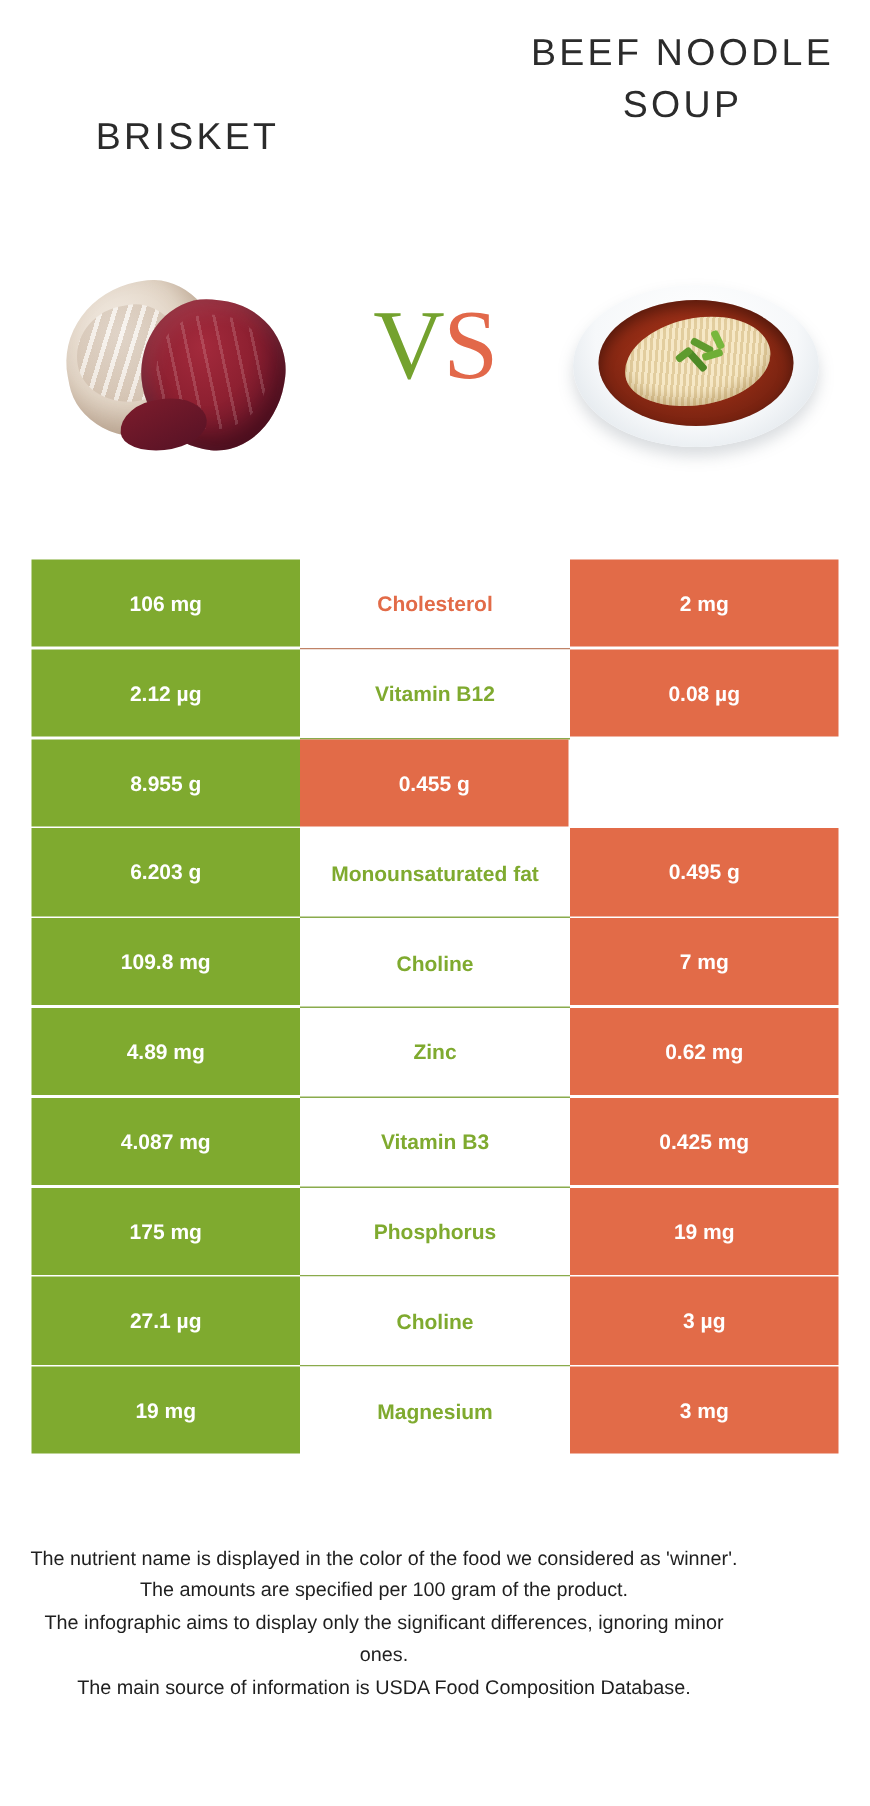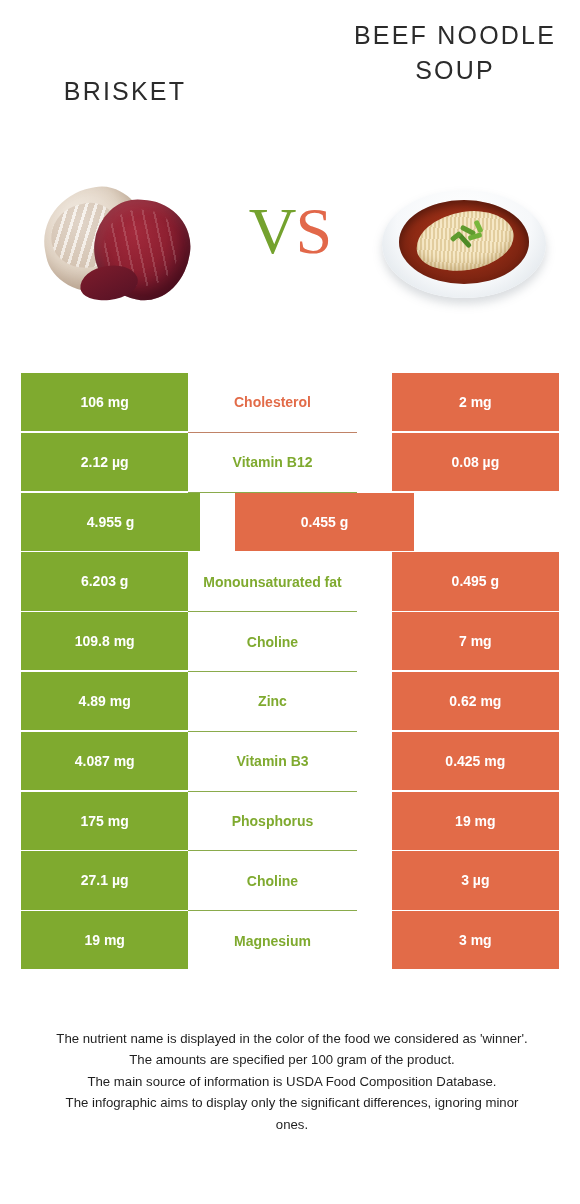--- a/index.html
+++ b/index.html
@@ -208,21 +208,20 @@
     width: 179px;
     color: #ffffff;
     background: #7faa2f;
     margin-bottom: 1.6px;
   }
   .cell-right {
     width: 179px;
     color: #ffffff;
     background: #e26b48;
     margin-bottom: 1.6px;
-    margin-left: 35px;
   }
   .cell-mid {
     width: 180px;
     background: #ffffff;
     font-size: 14px;
     font-weight: 600;
     border-bottom: 1px solid transparent;
     text-align: center;
   }
   .cell-mid.win-green { color: #7faa2f; border-bottom-color: #8aab4c; }
@@ -233,21 +232,20 @@
   .footnote {
     position: absolute;
     left: 0;
     top: 1028px;
     width: 512px;
     text-align: center;
     font-size: 13.2px;
     line-height: 1.62;
     color: #1f1f1f;
     font-family: "Liberation Sans", sans-serif;
-    padding-left: 36px;
   }
   .footnote div { padding: 0 14px; }
 </style>
 </head>
 <body>
 
 <div class="titles">
   <div class="title title-left">Brisket</div>
   <div class="title title-right">Beef Noodle Soup</div>
 </div>
@@ -285,21 +283,21 @@
       <div class="cell cell-left">106 mg</div>
       <div class="cell cell-mid win-orange">Cholesterol</div>
       <div class="cell cell-right">2 mg</div>
     </div>
     <div class="row">
       <div class="cell cell-left">2.12 µg</div>
       <div class="cell cell-mid win-green">Vitamin B12</div>
       <div class="cell cell-right">0.08 µg</div>
     </div>
     <div class="row">
-      <div class="cell cell-left">4.955 g</div>
+      <div class="cell cell-left">8.955 g</div>
       <div class="cell cell-right">0.455 g</div>
     </div>
     <div class="row">
       <div class="cell cell-left">6.203 g</div>
       <div class="cell cell-mid win-green">Monounsaturated fat</div>
       <div class="cell cell-right">0.495 g</div>
     </div>
     <div class="row">
       <div class="cell cell-left">109.8 mg</div>
       <div class="cell cell-mid win-green">Choline</div>
@@ -328,15 +326,15 @@
     <div class="row">
       <div class="cell cell-left">19 mg</div>
       <div class="cell cell-mid win-green">Magnesium</div>
       <div class="cell cell-right">3 mg</div>
     </div>
   </div>
 
 <div class="footnote">
   <div>The nutrient name is displayed in the color of the food we considered as 'winner'.</div>
   <div>The amounts are specified per 100 gram of the product.</div>
+  <div>The infographic aims to display only the significant differences, ignoring minor ones.</div>
   <div>The main source of information is USDA Food Composition Database.</div>
-  <div>The infographic aims to display only the significant differences, ignoring minor ones.</div>
 </div>
 
 </body></html>

